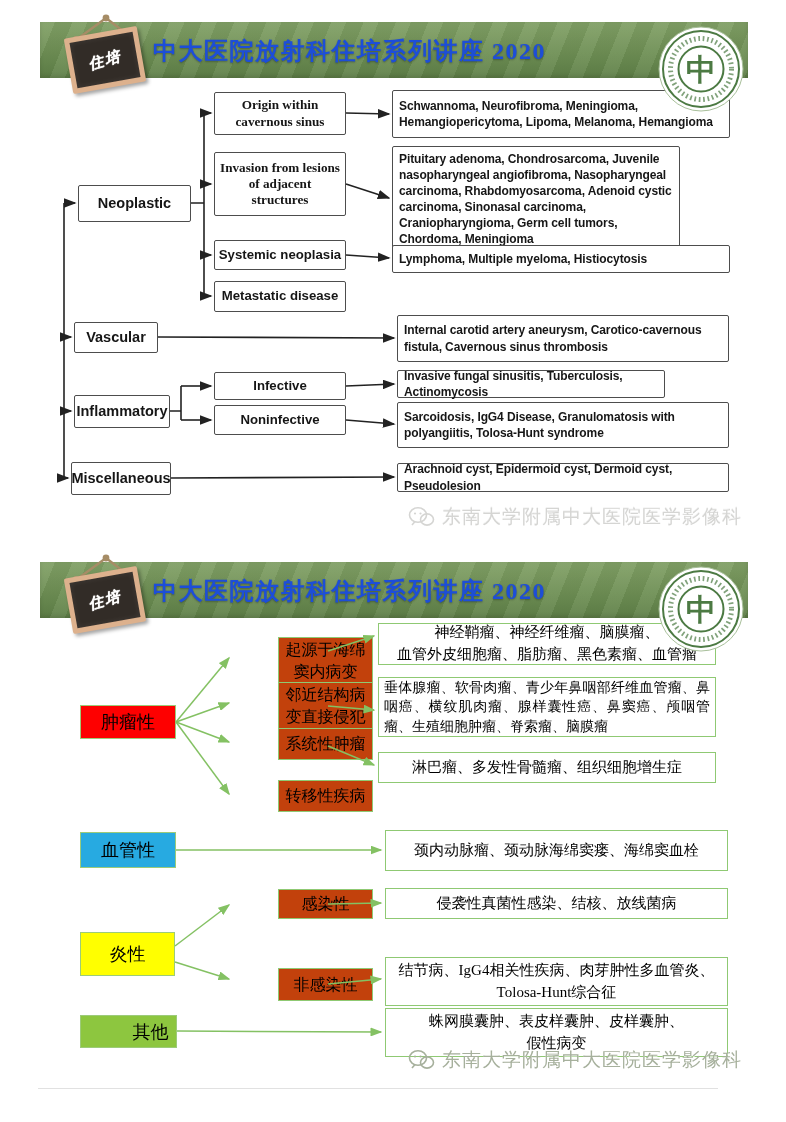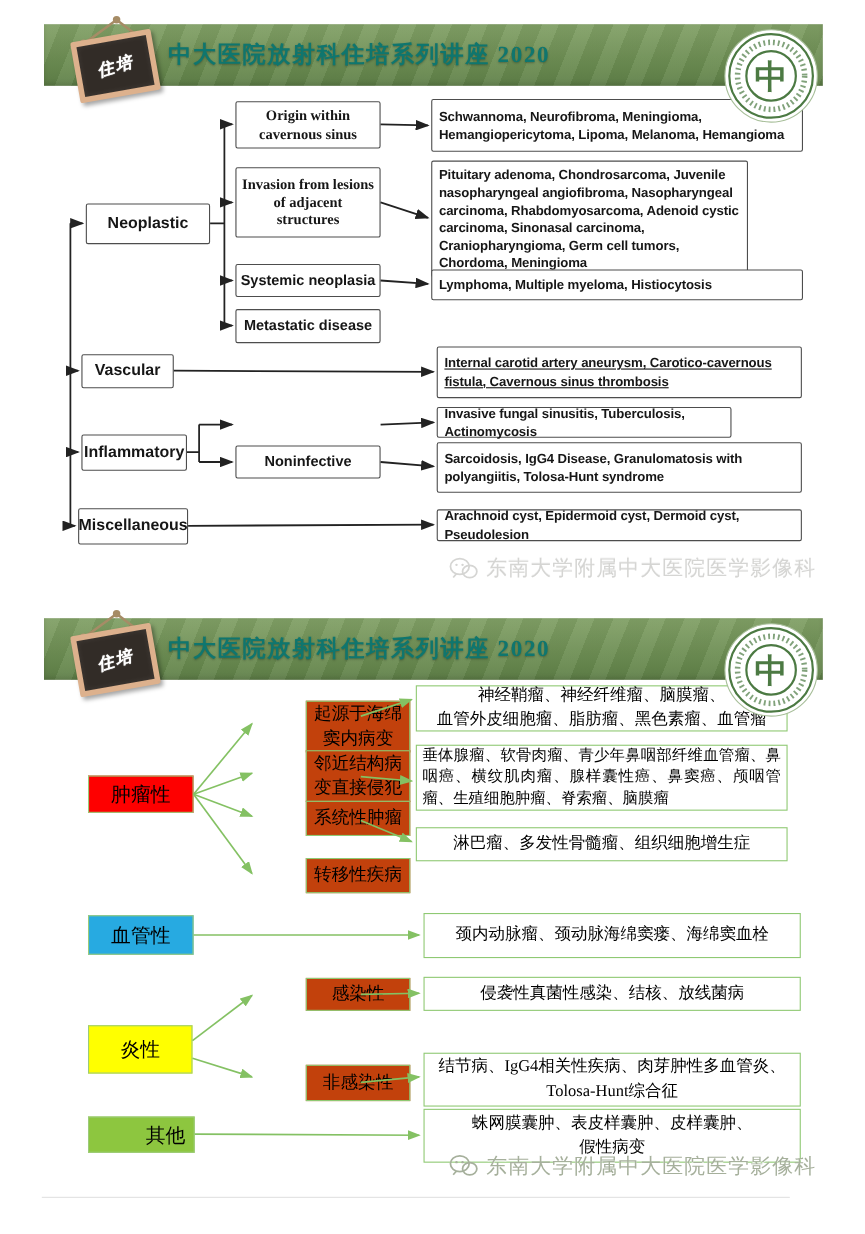--- a/index.html
+++ b/index.html
@@ -8,22 +8,22 @@
   .slide{position:absolute;left:0;width:786px;}
   #slide1{top:0;height:548px;}
   #slide2{top:548px;height:545px;}
 
   
   .header-bar{position:absolute;left:40px;width:708px;height:56px;
     background:linear-gradient(180deg,#81a066 0%,#6e8f54 55%,#5f8048 100%);
     box-shadow:inset 0 -2px 4px rgba(0,0,0,.12);}
   .header-bar::after{content:"";position:absolute;inset:0;
     background:repeating-linear-gradient(112deg,rgba(255,255,255,.06) 0 14px,rgba(0,0,0,.04) 14px 30px);}
-  .slide-title{position:absolute;left:153px;color:#0f766e;
-    font-family:"Liberation Serif","DejaVu Serif",serif;font-weight:bold;font-size:21px;
+  .slide-title{position:absolute;left:153px;color:#1d4ed8;
+    font-family:"Liberation Serif","DejaVu Serif",serif;font-weight:bold;font-size:24px;
     letter-spacing:1.5px;text-shadow:0 1px 2px rgba(0,0,0,.3);white-space:nowrap;z-index:3;}
   
   .board{position:absolute;left:60px;width:92px;height:88px;z-index:4;}
   .board-rope{position:absolute;left:0;top:0;}
   .board-frame{position:absolute;left:8px;top:20px;width:64px;height:46px;background:#322c27;
     border:5px solid #ddb18d;border-radius:2px;transform:rotate(-10deg);
     box-shadow:2px 3px 4px rgba(0,0,0,.35),inset 0 0 6px rgba(255,255,255,.08);
     display:flex;align-items:center;justify-content:center;}
   .board-text{color:#fff;font-size:15px;font-style:italic;font-weight:bold;
     transform:rotate(-6deg);font-family:"DejaVu Sans",sans-serif;letter-spacing:2px;
@@ -103,24 +103,25 @@
 cavernous sinus</div>
     <div class="n-box n-label n-sub pre" style="left:214px;top:152px;width:132px;height:64px;">Invasion from lesions
 of adjacent
 structures</div>
     <div class="n-box n-label n-sub" style="left:214px;top:240px;width:132px;height:30px;">Systemic neoplasia</div>
     <div class="n-box n-label n-sub" style="left:214px;top:281px;width:132px;height:31px;">Metastatic disease</div>
 
     <div class="n-box n-items" style="left:392px;top:90px;width:338px;height:48px;">Schwannoma, Neurofibroma, Meningioma, Hemangiopericytoma, Lipoma, Melanoma,  Hemangioma</div>
     <div class="n-box n-items" style="left:392px;top:146px;width:288px;height:106px;">Pituitary adenoma, Chondrosarcoma, Juvenile nasopharyngeal angiofibroma, Nasopharyngeal carcinoma, Rhabdomyosarcoma, Adenoid cystic carcinoma, Sinonasal carcinoma, Craniopharyngioma, Germ cell tumors, Chordoma, Meningioma</div>
     <div class="n-box n-items" style="left:392px;top:245px;width:338px;height:28px;">Lymphoma, Multiple myeloma, Histiocytosis</div>
-    <div class="n-box n-items" style="left:397px;top:315px;width:332px;height:47px;text-decoration:underline;">Internal carotid artery aneurysm, Carotico-cavernous fistula, Cavernous sinus thrombosis</div>
+    <div class="n-box n-items" style="left:397px;top:315px;width:332px;height:47px;">Internal carotid artery aneurysm, Carotico-cavernous fistula, Cavernous sinus thrombosis</div>
     <div class="n-box n-items" style="left:397px;top:370px;width:268px;height:28px;">Invasive fungal sinusitis, Tuberculosis, Actinomycosis</div>
     <div class="n-box n-items" style="left:397px;top:402px;width:332px;height:46px;">Sarcoidosis, IgG4 Disease, Granulomatosis with polyangiitis, Tolosa-Hunt syndrome</div>
     <div class="n-box n-items" style="left:397px;top:463px;width:332px;height:29px;">Arachnoid cyst, Epidermoid cyst, Dermoid cyst, Pseudolesion</div>
+    <div class="n-box n-label n-sub" style="left:214px;top:372px;width:132px;height:28px;">Infective</div>
     <div class="n-box n-label n-sub" style="left:214px;top:405px;width:132px;height:30px;">Noninfective</div>
 
     <svg class="connectors" width="786" height="548">
       <defs>
         <marker id="m1" markerWidth="8" markerHeight="6" refX="7" refY="3" orient="auto">
           <path d="M0,0 L8,3 L0,6 z" fill="#222"></path>
         </marker>
       </defs>
       <g stroke="#222" stroke-width="1.6" fill="none">
         <path d="M64 203 L64 478"></path>

